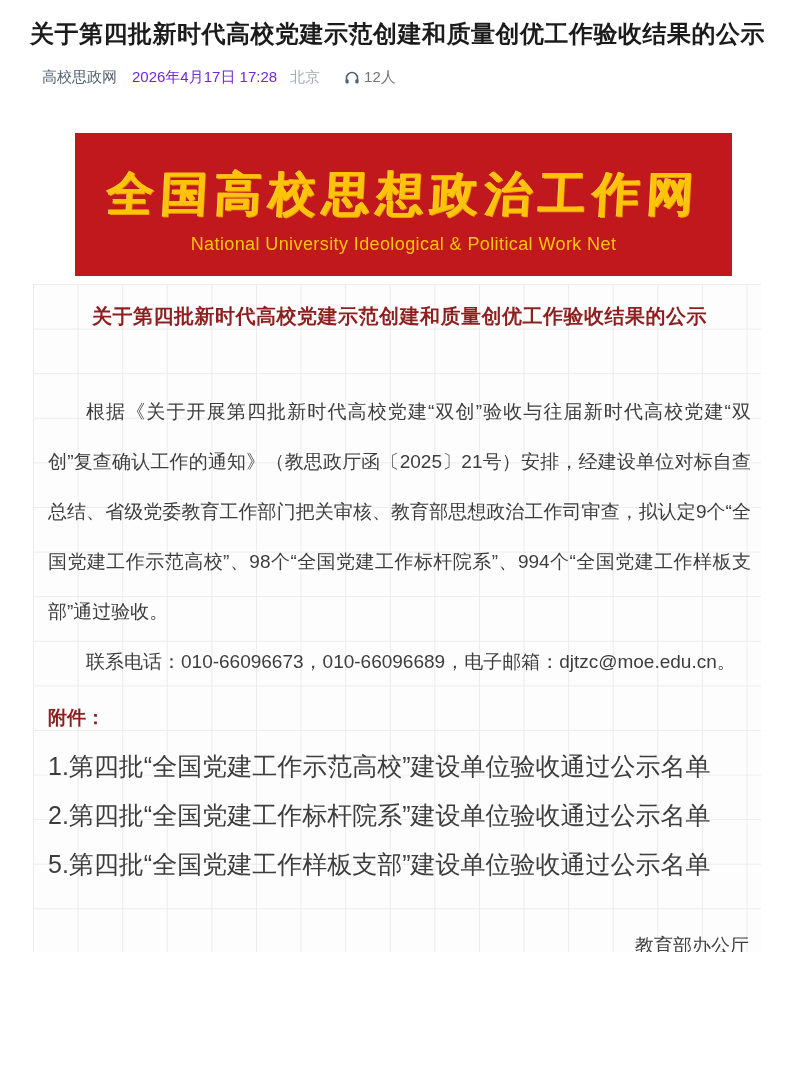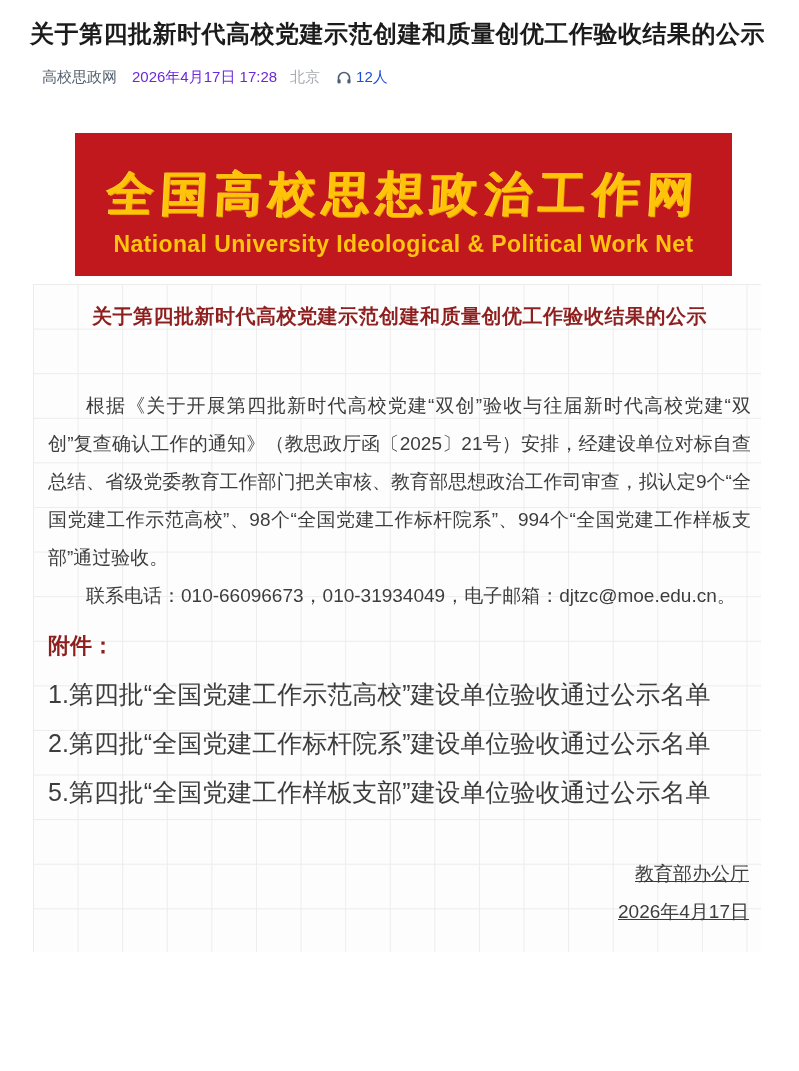--- a/index.html
+++ b/index.html
@@ -30,22 +30,22 @@
     position: absolute;
     left: 42px; top: 63px;
     display: flex;
     align-items: flex-end;
     font-size: 15px;
     height: 24px;
     white-space: nowrap;
   }
   .meta-source { color: #55626f; margin-right: 15px; cursor: pointer; }
   .meta-datetime { color: #6d28d9; margin-right: 13px; }
-  .meta-location { color: #a7abb0; margin-right: 16px; }
-  .meta-listen { display: flex; align-items: center; color: #1d4ed8; }
+  .meta-location { color: #a7abb0; margin-right: 24px; }
+  .meta-listen { display: flex; align-items: center; color: #737373; }
   .meta-listen svg { margin-right: 4px; display: block; }
 
   
   .banner {
     position: absolute;
     left: 75px; top: 133px;
     width: 657px; height: 143px;
     background: #c0181d;
     display: flex;
     flex-direction: column;
@@ -59,22 +59,22 @@
     font-weight: 900;
     letter-spacing: 7px;
     line-height: 58px;
     margin-top: 12px;
     transform: skewX(-3deg);
     text-shadow: 1px 1px 0 #e89b00, -1px 0 0 #ffd34d;
     white-space: nowrap;
   }
   .banner-en {
     color: #ffc40e;
-    font-size: 23px;
-    font-weight: 700;
+    font-size: 18px;
+    font-weight: 400;
     letter-spacing: 0.4px;
     line-height: 26px;
     margin-top: 8px;
     white-space: nowrap;
   }
 
   
   .doc {
     position: absolute;
     left: 33px; top: 284px;
@@ -91,28 +91,28 @@
     text-align: center;
     color: #8e1f1f;
     font-size: 20px;
     font-weight: 700;
     line-height: 30px;
     margin-bottom: 56px;
     letter-spacing: 0.5px;
   }
   .doc p.body-para {
     font-size: 19px;
-    line-height: 38px;
+    line-height: 50px;
     text-align: justify;
     text-indent: 2em;
     margin: 0;
   }
   .attach-label {
     color: #8e1f1f;
-    font-size: 22px;
+    font-size: 19px;
     font-weight: 700;
     line-height: 45px;
     margin-top: 8px;
   }
   .attach-item {
     font-size: 25px;
     line-height: 45px;
     margin-top: 4px;
   }
   .sign-block {
@@ -154,21 +154,21 @@
     <div class="banner-en">National University Ideological &amp; Political Work Net</div>
   </div>
 
   <div class="doc">
 
     <div class="doc-title">关于第四批新时代高校党建示范创建和质量创优工作验收结果的公示</div>
 
     <p class="body-para">根据《关于开展第四批新时代高校党建“双创”验收与往届新时代高校党建“双创”复查确认工作的通知》（教思政厅函〔2025〕21号）安排，经建设单位对标自查总结、省级党委教育工作部门把关审核、教育部思想政治工作司审查，拟认定9个“全国党建工作示范高校”、98个“全国党建工作标杆院系”、994个“全国党建工作样板支部”通过验收。</p>
 
 
-    <p class="body-para">联系电话：010-66096673，010-31934049，电子邮箱：djtzc@moe.edu.cn。</p>
+    <p class="body-para">联系电话：010-66096673，010-66096689，电子邮箱：djtzc@moe.edu.cn。</p>
 
     <div class="attach-label">附件：</div>
 
     <div class="attach-item">1.第四批“全国党建工作示范高校”建设单位验收通过公示名单</div>
 
     <div class="attach-item">2.第四批“全国党建工作标杆院系”建设单位验收通过公示名单</div>
 
     <div class="attach-item">5.第四批“全国党建工作样板支部”建设单位验收通过公示名单</div>
 
     <div class="sign-block">

